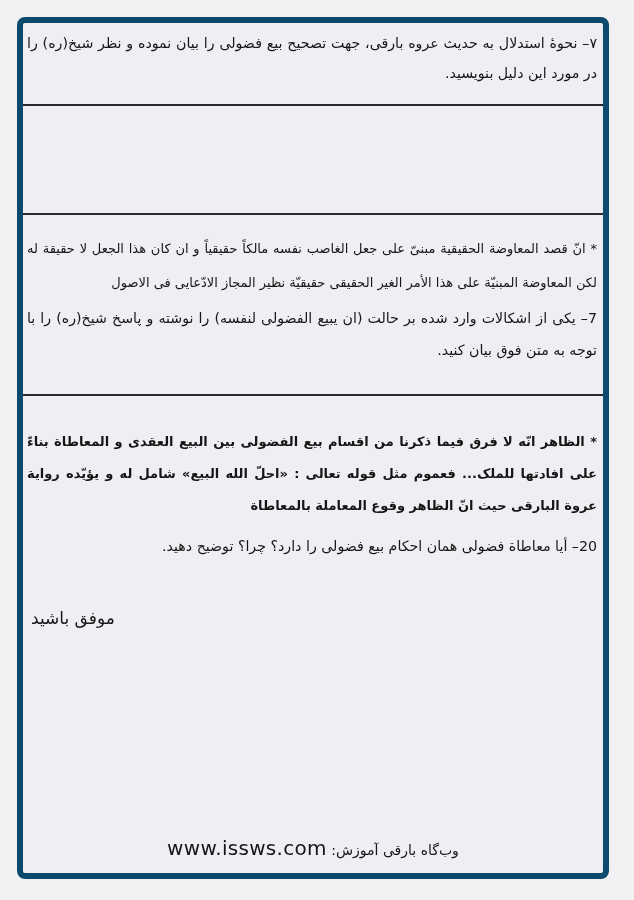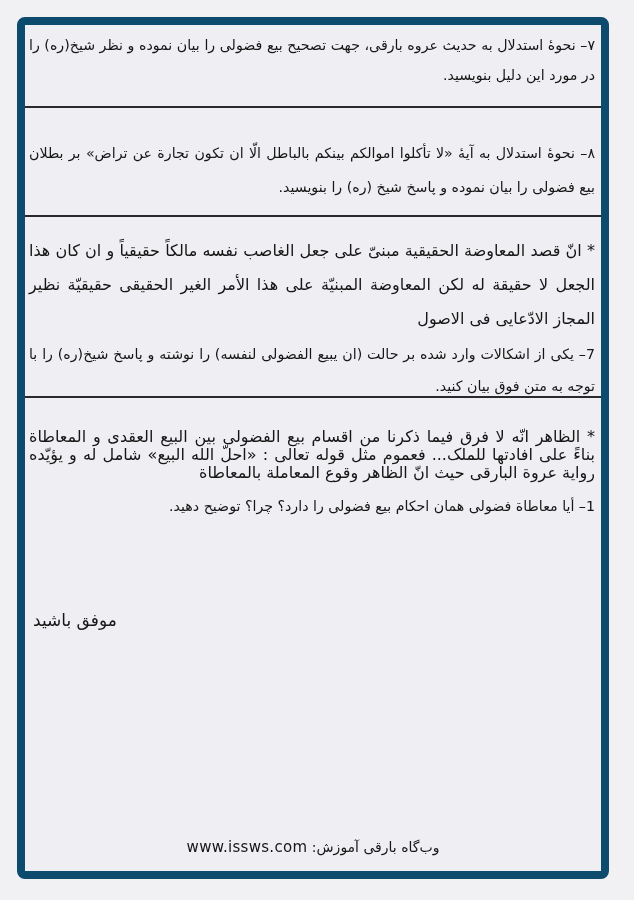--- a/index.html
+++ b/index.html
@@ -22,21 +22,21 @@
     width: 634px;
     height: 900px;
     background: #f1f1f4;
   }
   .frame {
     position: absolute;
     left: 17px;
     top: 17px;
     width: 592px;
     height: 862px;
-    border: 8px solid #0c4a6e;
+    border: 6px solid #0c4a6e;
     border-radius: 8px;
     background: #efeff3;
     box-sizing: border-box;
   }
   .divider {
     position: absolute;
     left: 0;
     right: 0;
     height: 0;
     border-top: 2px solid #2a2a2a;
@@ -52,21 +52,21 @@
   }
   .q-text {
     font-size: 14.2px;
     line-height: 30px;
     margin: 0;
     direction: rtl;
     text-align: justify;
     text-align-last: right;
   }
   .quote-text {
-    font-size: 16px;
+    font-size: 13px;
     line-height: 32px;
     margin: 0;
     direction: rtl;
     text-align: justify;
     text-align-last: right;
   }
   .sign-off {
     position: absolute;
     right: 6px;
     direction: rtl;
@@ -75,55 +75,52 @@
   .footer {
     position: absolute;
     left: 0;
     right: 0;
     text-align: center;
     font-size: 14px;
     direction: rtl;
   }
   .footer .url {
     font-family: "DejaVu Sans", sans-serif;
-    font-size: 15px;
+    font-size: 20px;
     letter-spacing: 0.3px;
     direction: ltr;
     unicode-bidi: embed;
   }
 </style>
 </head>
 <body>
 
 <div class="page-edge"></div>
 
 <div class="frame">
 
   <div class="section" style="top:5px;">
     <p class="q-text">۷– نحوهٔ استدلال به حدیث عروه بارقی، جهت تصحیح بیع فضولی را بیان نموده و نظر شیخ(ره) را در مورد این دلیل بنویسید.</p>
   </div>
 
   <div class="divider" style="top:81px;"></div>
 
-  <div class="section" style="top:111px;">
-    <p class="q-text" style="line-height:34px;">۸– نحوهٔ استدلال به آیهٔ «لا تأکلوا اموالکم بینکم بالباطل الّا ان تکون تجارة عن تراض» بر بطلان بیع فضولی را بیان نموده و پاسخ شیخ (ره) را بنویسید.</p>
-  </div>
 
   <div class="divider" style="top:190px;"></div>
 
   <div class="section" style="top:209px;">
     <p class="quote-text" style="line-height:34px;">* انّ قصد المعاوضة الحقیقیة مبنیّ علی جعل الغاصب نفسه مالکاً حقیقیاً و ان کان هذا الجعل لا حقیقة له لکن المعاوضة المبنیّة علی هذا الأمر الغیر الحقیقی حقیقیّة نظیر المجاز الادّعایی فی الاصول</p>
     <p class="q-text" style="margin-top:2px; line-height:32px;">7– یکی از اشکالات وارد شده بر حالت (ان یبیع الفضولی لنفسه) را نوشته و پاسخ شیخ(ره) را با توجه به متن فوق بیان کنید.</p>
   </div>
 
   <div class="divider" style="top:371px;"></div>
 
   <div class="section" style="top:403px;">
-    <p class="quote-text" style="line-height:18px;">* الظاهر انّه لا فرق فیما ذکرنا من اقسام بیع الفضولی بین البیع العقدی و المعاطاة بناءً علی افادتها للملک... فعموم مثل قوله تعالی : «احلّ الله البیع» شامل له و یؤیّده روایة عروة البارقی حیث انّ الظاهر وقوع المعاملة بالمعاطاة</p>
-    <p class="q-text" style="margin-top:8px; line-height:32px;">1– أیا معاطاة فضولی همان احکام بیع فضولی را دارد؟ چرا؟ توضیح دهید.</p>
+    <p class="quote-text" style="line-height:32px;font-weight:bold;">* الظاهر انّه لا فرق فیما ذکرنا من اقسام بیع الفضولی بین البیع العقدی و المعاطاة بناءً علی افادتها للملک... فعموم مثل قوله تعالی : «احلّ الله البیع» شامل له و یؤیّده روایة عروة البارقی حیث انّ الظاهر وقوع المعاملة بالمعاطاة</p>
+    <p class="q-text" style="margin-top:8px; line-height:32px;">20– أیا معاطاة فضولی همان احکام بیع فضولی را دارد؟ چرا؟ توضیح دهید.</p>
   </div>
 
   <div class="sign-off" style="top:585px; right:auto; left:8px;">موفق باشید</div>
 
   <div class="footer" style="top:813px;">
     <span>وب‌گاه بارقی آموزش:</span>
     <span class="url">www.issws.com</span>
   </div>
 
 </div>

